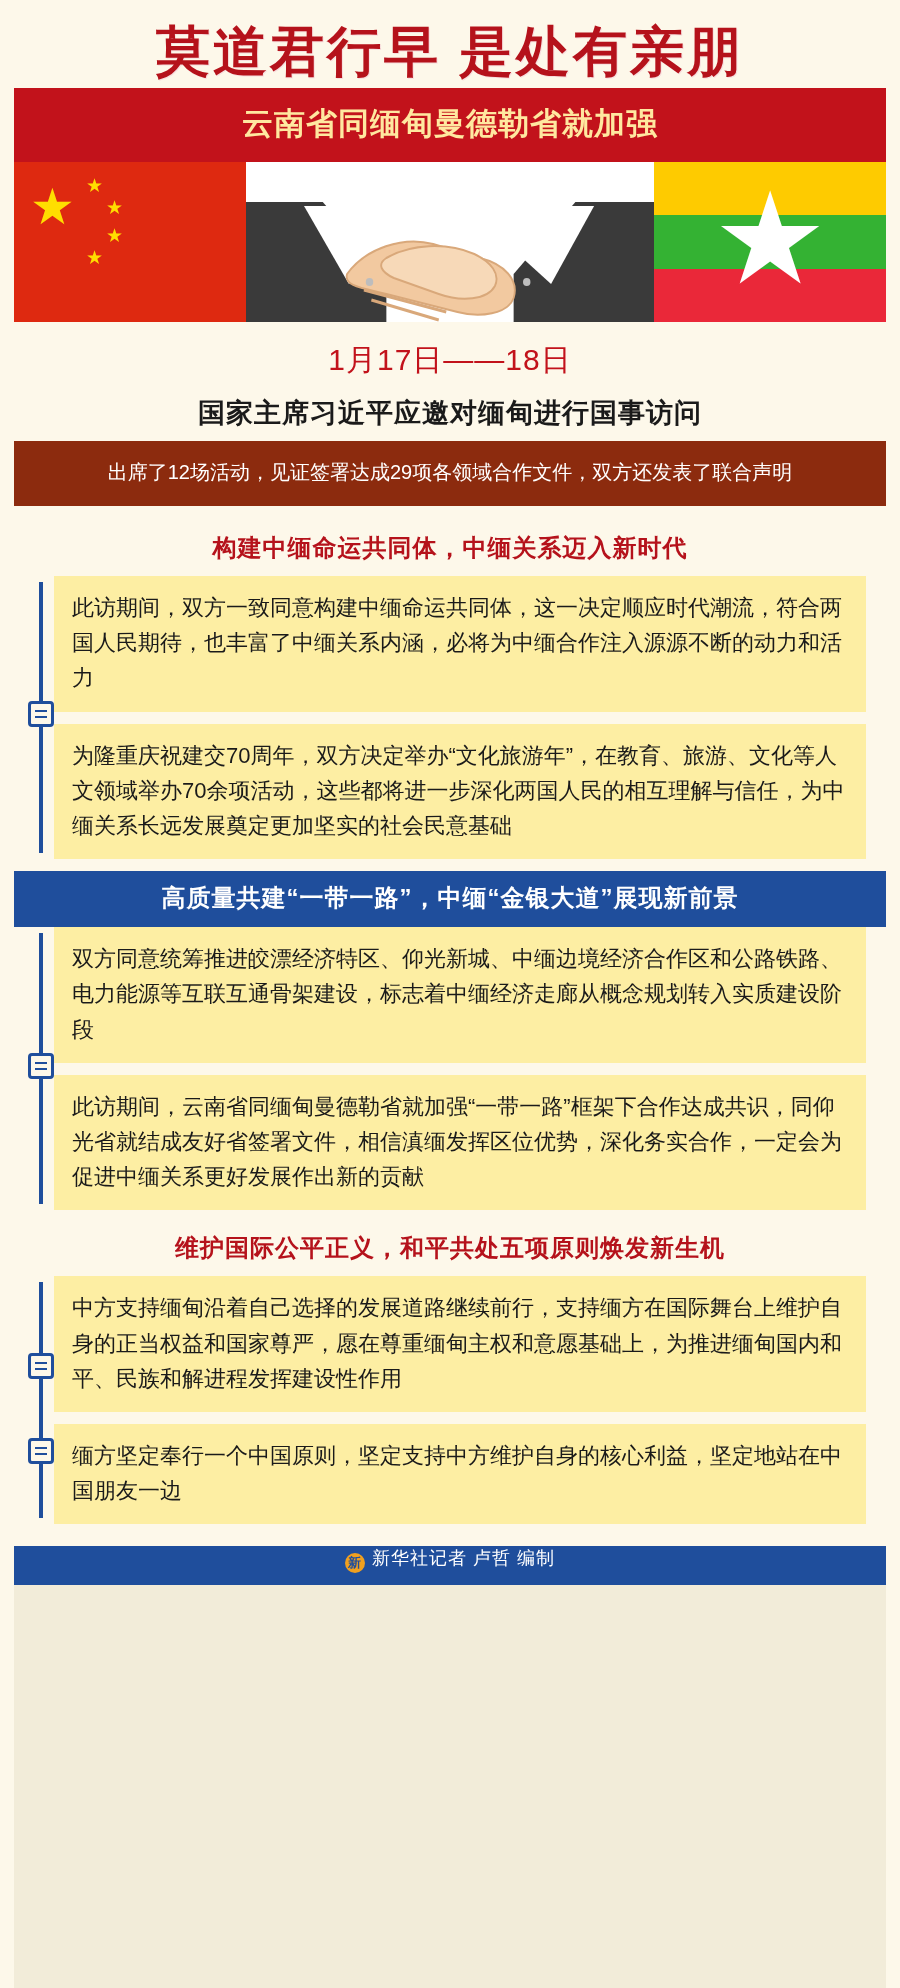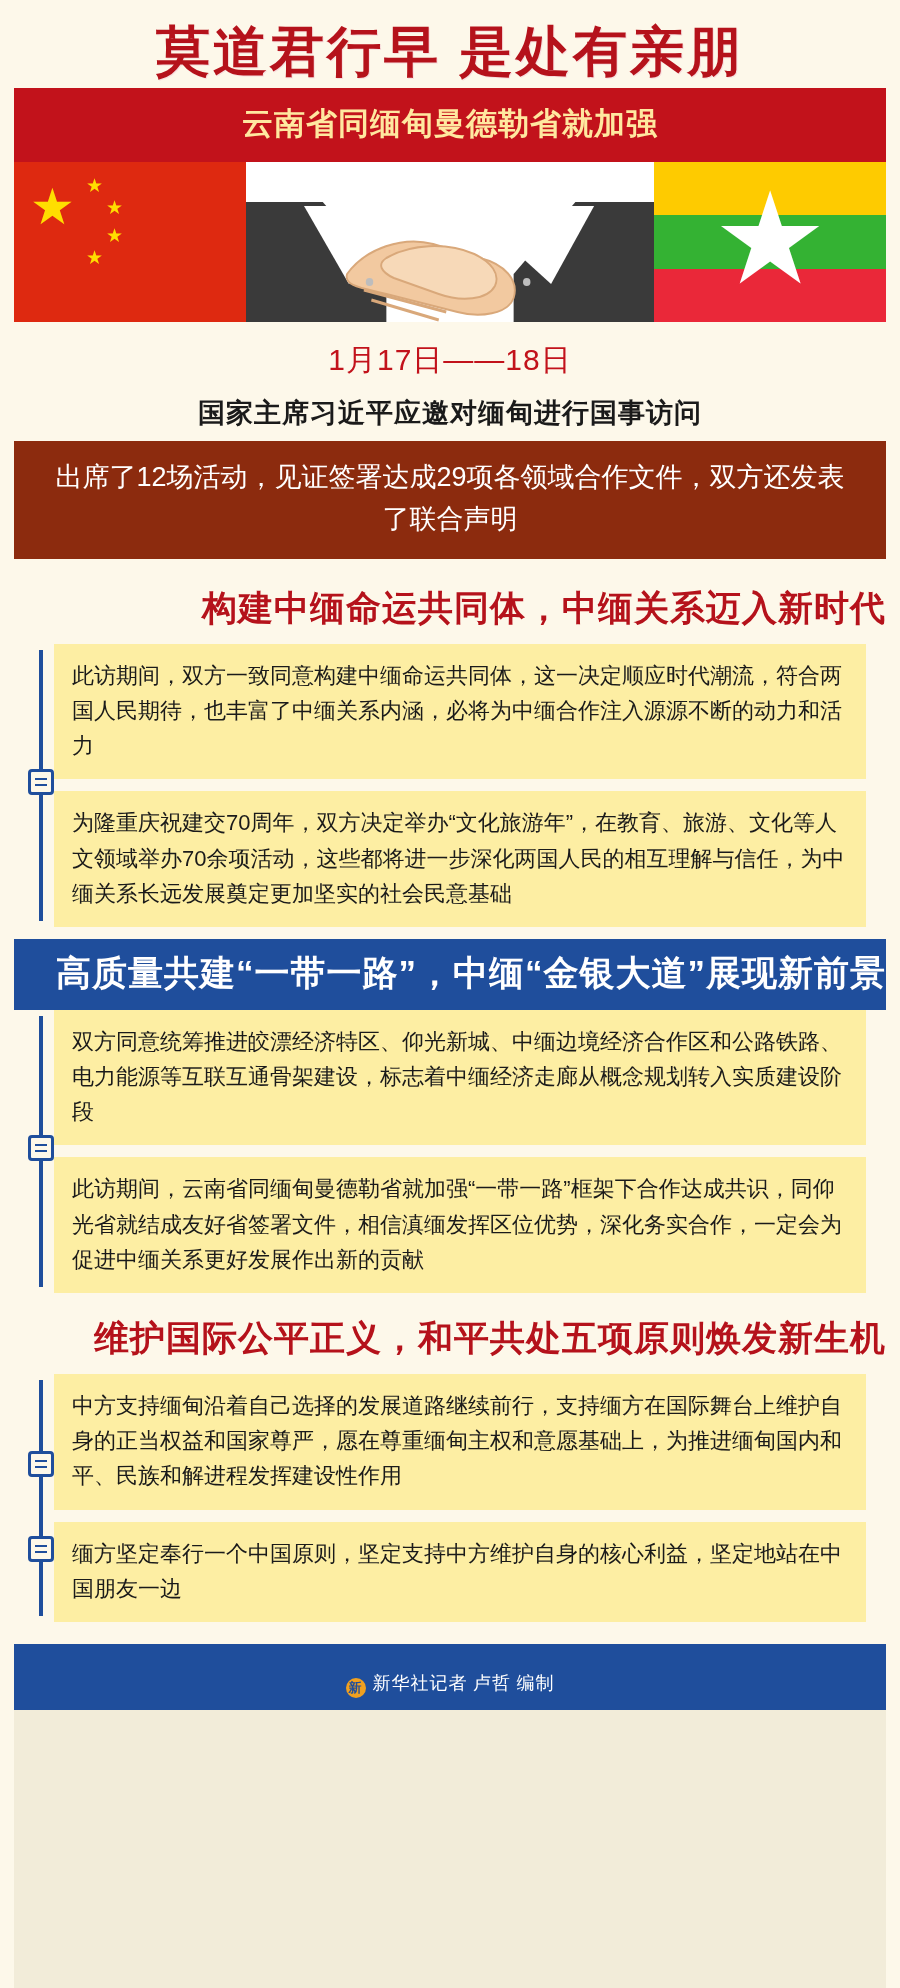--- a/index.html
+++ b/index.html
@@ -111,34 +111,34 @@
     font-size: 27px;
     font-weight: bold;
     margin-top: 14px;
     letter-spacing: 1px;
   }
   
   .highlight-band {
     background: #8c2b0e;
     color: #ffffff;
     text-align: center;
-    font-size: 27px;
+    font-size: 20px;
     line-height: 1.55;
     padding: 16px 40px 18px 40px;
     box-sizing: border-box;
   }
   
   .sections {
     background: #fdf8ea;
     padding: 16px 0 10px 0;
   }
   .section { margin-bottom: 4px; }
   .sec-head {
-    text-align: right;
-    font-size: 35px;
+    text-align: center;
+    font-size: 24px;
     font-weight: bold;
     padding: 10px 0 12px 0;
     letter-spacing: 1px;
   }
   .sec-head.red { color: #b5121b; }
   .sec-head.blue {
     background: #1f4e9c;
     color: #ffffff;
     padding: 11px 0 13px 0;
   }
@@ -191,23 +191,22 @@
     padding: 14px 18px 16px 18px;
     margin-bottom: 12px;
     box-sizing: border-box;
   }
   
   .footer {
     background: #1f4e9c;
     color: #ffffff;
     text-align: center;
     font-size: 18px;
-    padding: 27px 0 12px 0;
-    letter-spacing: 1px;
-    font-family: Liberation Serif, serif;
+    padding: 0 0 12px 0;
+    letter-spacing: 1px;
   }
   .footer-logo {
     display: inline-block;
     width: 20px;
     height: 20px;
     border-radius: 50%;
     background: #f0a020;
     color: #1f4e9c;
     font-size: 13px;
     line-height: 20px;

